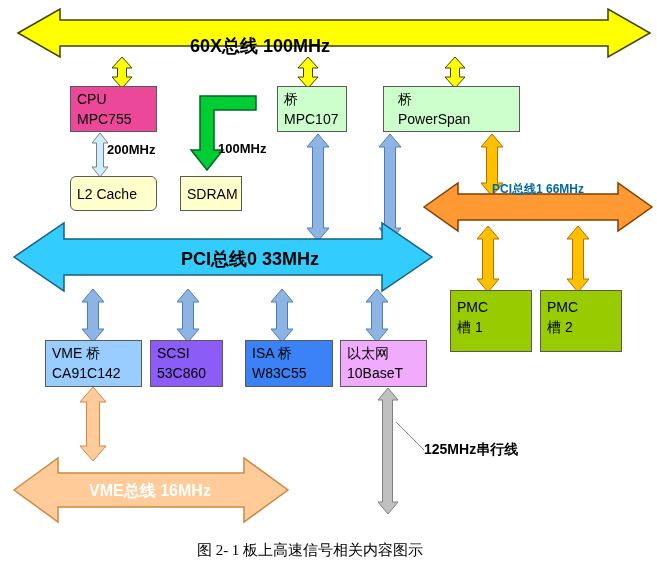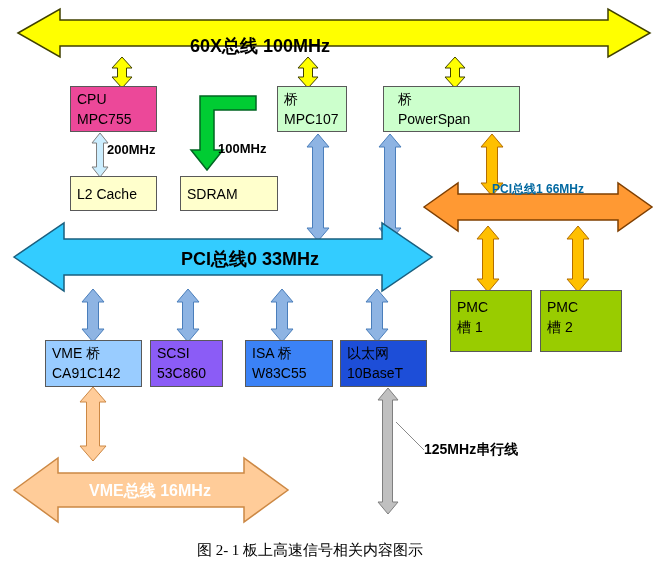--- a/index.html
+++ b/index.html
@@ -75,25 +75,25 @@
   <div class="box" style="left: 277px; top: 86px; width: 70px; height: 46px; background: rgb(204, 255, 204);">
     <div>桥</div>
     <div>MPC107</div>
   </div>
 
   <div class="box" style="left: 383px; top: 86px; width: 137px; height: 46px; padding-left: 14px; background: rgb(204, 255, 204);">
     <div>桥</div>
     <div>PowerSpan</div>
   </div>
 
-  <div class="box" style="left: 70px; top: 176px; width: 87px; height: 35px; line-height: 30px; background: rgb(255, 255, 204);">
+  <div class="box" style="left: 70px; top: 176px; width: 87px; height: 35px; line-height: 30px; background: rgb(255, 255, 204); border-radius: 6px;">
     <div>L2 Cache</div>
   </div>
 
-  <div class="box" style="left: 180px; top: 176px; width: 98px; height: 35px; line-height: 30px; background: rgb(255, 255, 204);">
+  <div class="box" style="left: 180px; top: 176px; width: 62px; height: 35px; line-height: 30px; background: rgb(255, 255, 204);">
     <div>SDRAM</div>
   </div>
 
   <div class="box" style="left: 450px; top: 290px; width: 82px; height: 62px; padding-top: 6px; background: rgb(153, 204, 0);">
     <div>PMC</div>
     <div>槽 1</div>
   </div>
 
   <div class="box" style="left: 540px; top: 290px; width: 82px; height: 62px; padding-top: 6px; background: rgb(153, 204, 0);">
     <div>PMC</div>
@@ -108,21 +108,21 @@
   <div class="box" style="left: 150px; top: 340px; width: 73px; height: 47px; background: #8b5cf6;">
     <div>SCSI</div>
     <div>53C860</div>
   </div>
 
   <div class="box" style="left: 245px; top: 340px; width: 88px; height: 47px; background: #3b82f6;">
     <div>ISA 桥</div>
     <div>W83C55</div>
   </div>
 
-  <div class="box" style="left: 340px; top: 340px; width: 87px; height: 47px; background: #1d4ed8;">
+  <div class="box" style="left: 340px; top: 340px; width: 87px; height: 47px; background: #f0abfc;">
     <div>以太网</div>
     <div>10BaseT</div>
   </div>
 
   <div class="buslabel" style="left:130px;top:22px;width:260px;font-size:18px;color:#000;margin-top:12px;">60X总线 100MHz</div>
   <div class="buslabel" style="left:110px;top:247px;width:280px;font-size:18px;color:#000;">PCI总线0 33MHz</div>
   <div class="buslabel" style="left:430px;top:181px;width:216px;font-size:12px;color:#0369a1;">PCI总线1 66MHz</div>
   <div class="buslabel" style="left:32px;top:481px;width:236px;font-size:16px;color:#ffffff;">VME总线 16MHz</div>
 
   <div class="freqlabel" style="left:107px;top:142px;">200MHz</div>

